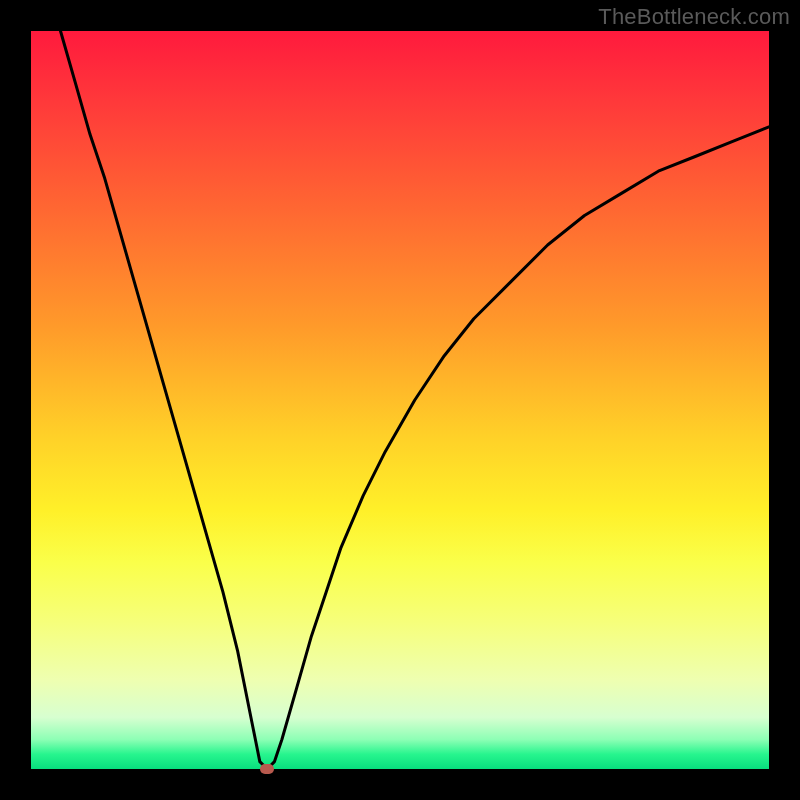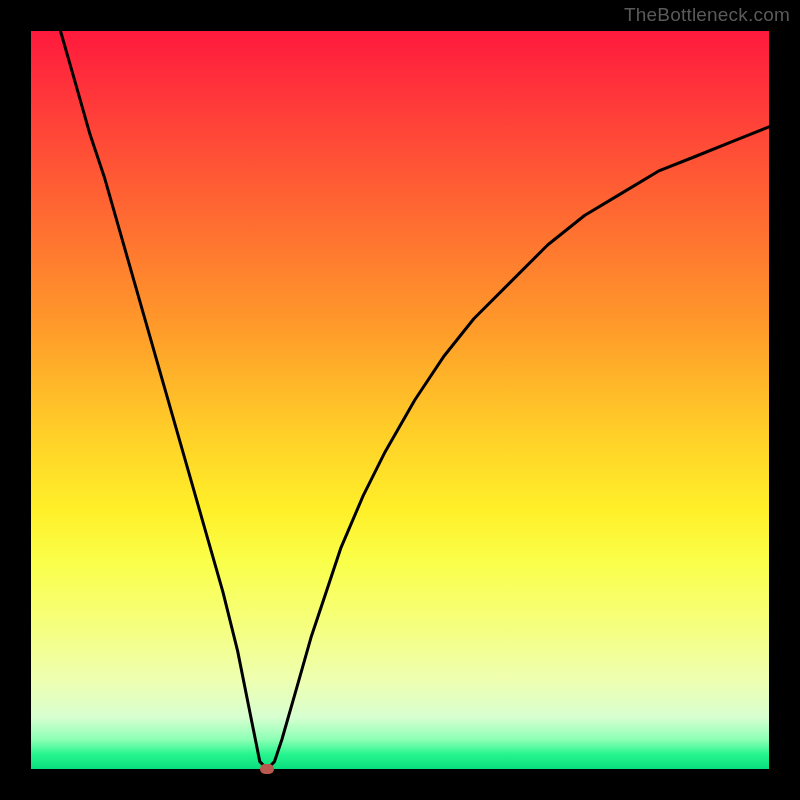--- a/index.html
+++ b/index.html
@@ -15,21 +15,21 @@
     position: relative;
     width: 800px;
     height: 800px;
     background: #000;
   }
   .watermark {
     position: absolute;
     top: 4px;
     right: 10px;
     color: #5a5a5a;
-    font-size: 19px;
+    font-size: 22px;
     font-weight: 500;
     letter-spacing: 0.2px;
     z-index: 5;
   }
   .plot-area {
     position: absolute;
     left: 31px;
     top: 31px;
     width: 738px;
     height: 738px;

